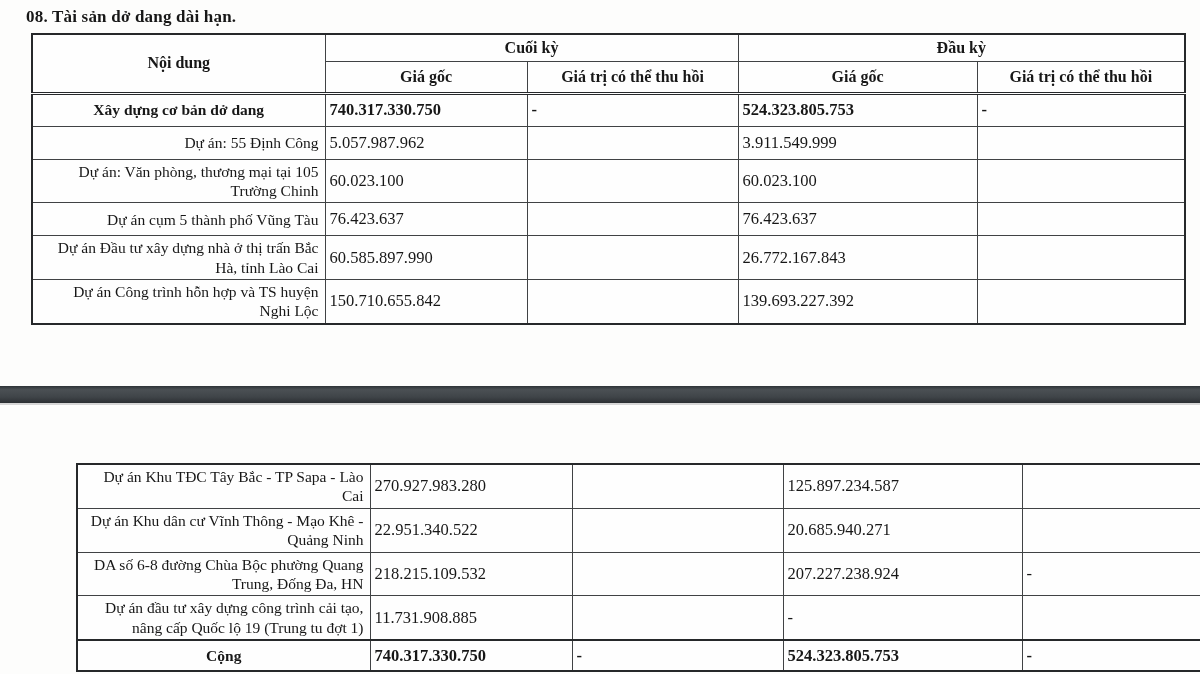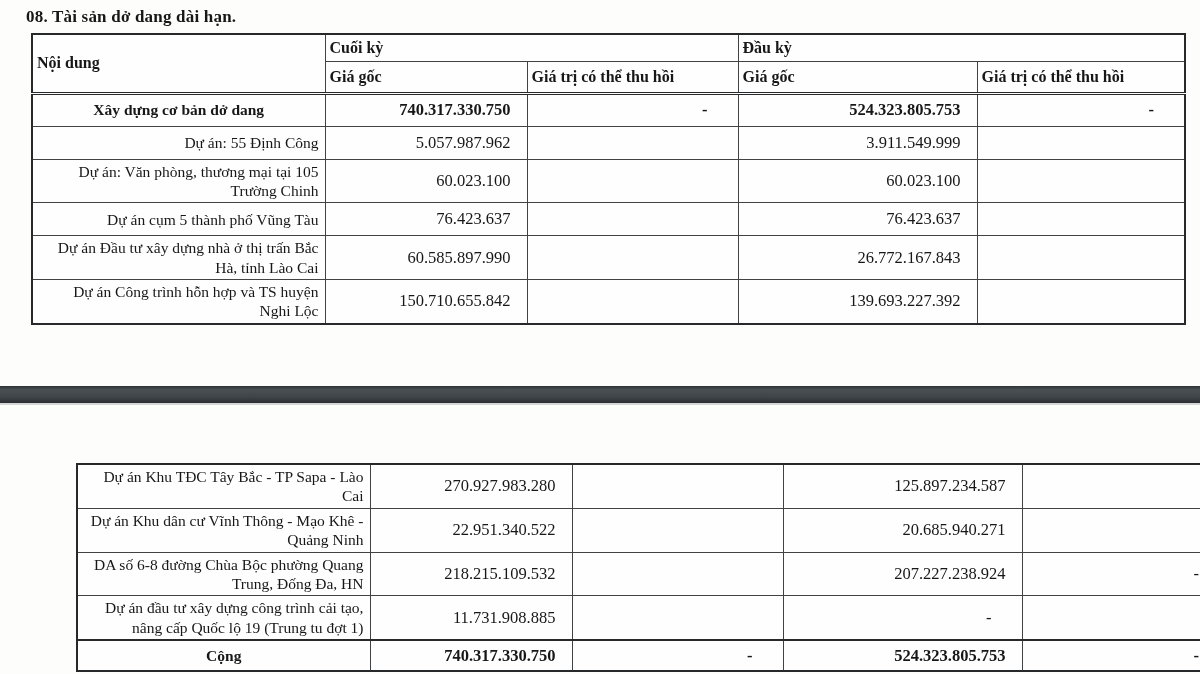--- a/index.html
+++ b/index.html
@@ -16,34 +16,34 @@
     border-collapse:collapse; table-layout:fixed;
     background:#fefefe;
   }
   #table-top { top:33px; }
   #table-bottom { top:463px;margin-left:45px; }
 
   table.fin { border:2px solid #26282a; }
   .fin th, .fin td { border:1px solid #404244; }
 
   .hc {
-    font-size:16px; font-weight:bold; text-align:left; vertical-align:middle;
+    font-size:16px; font-weight:bold; text-align:center; vertical-align:middle;
     padding:2px 4px;
   }
   tr.h1 th { height:27px; }
   tr.h2 th { height:32px; }
   tr.h2 th, th.nd { border-bottom:3px double #26282a; }
 
   td.lbl {
     font-size:15.5px; text-align:right; vertical-align:middle;
     padding:2px 6px 2px 6px; line-height:1.25;
   }
   td.lbl.center { text-align:center; }
   td.num {
-    font-size:16.5px; text-align:right; vertical-align:middle;
+    font-size:16.5px; text-align:left; vertical-align:middle;
     padding:2px 16px 2px 4px;
   }
   td.num.dash { padding-right:30px; }
   tr.bold-row td { font-weight:bold; }
   tr.total-row td { border-top:2px solid #26282a; font-weight:bold; }
   tr.total-row { height:31px; }
 
   
   .scan-divider {
     position:absolute; left:0; top:386px; width:1200px; height:19px;

